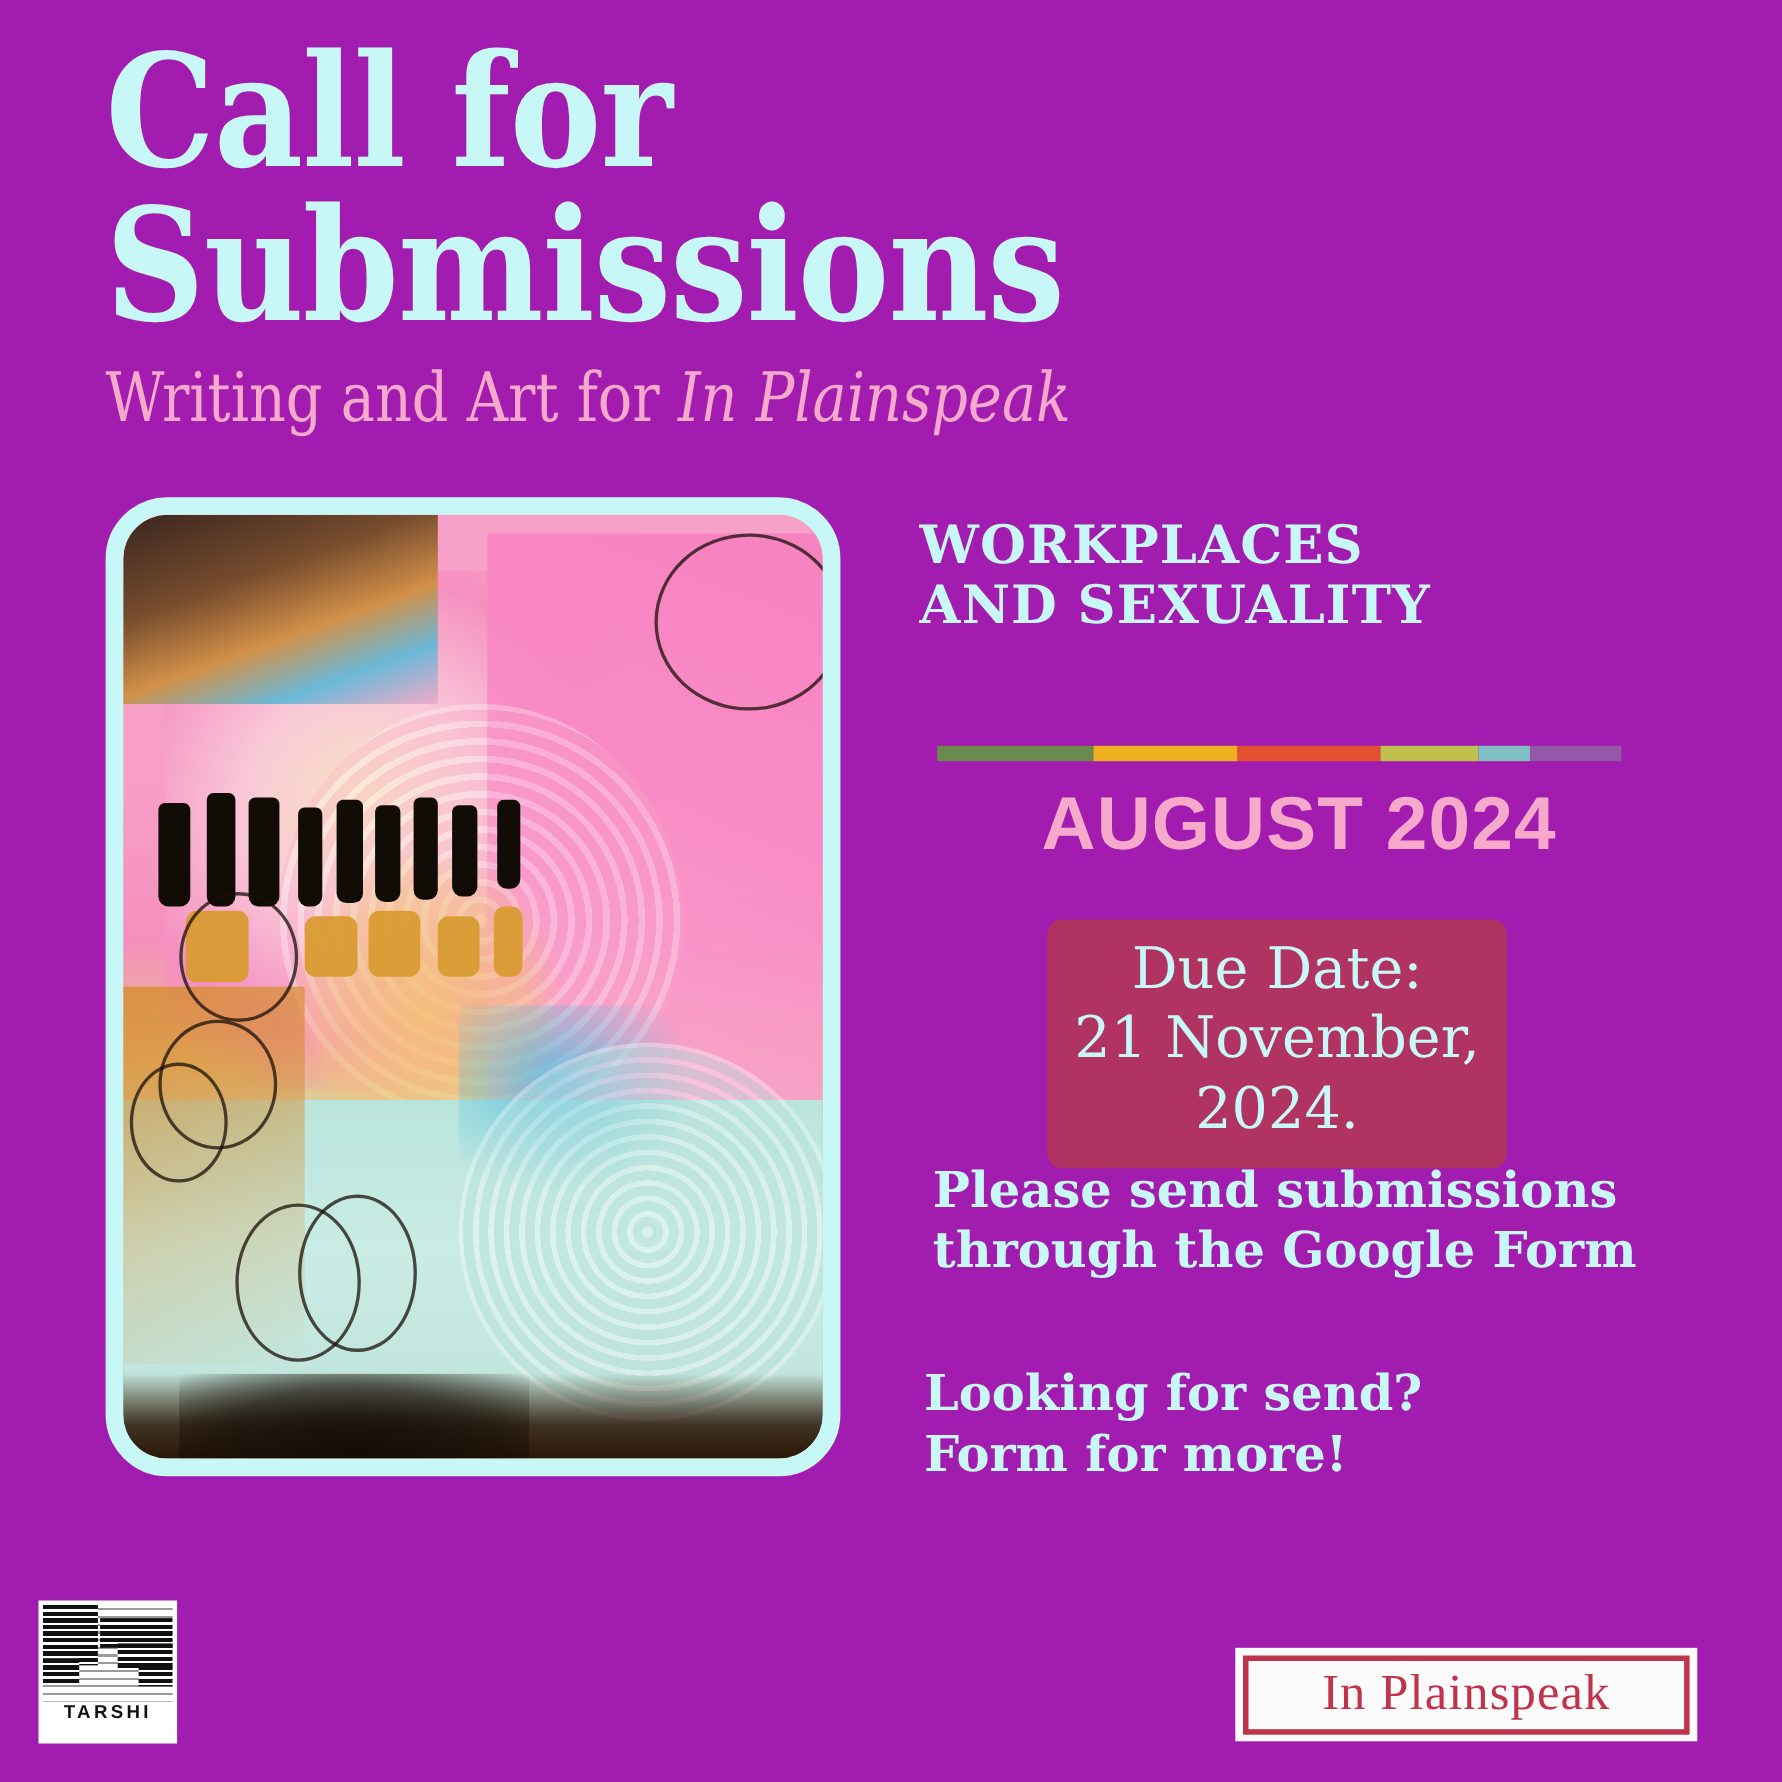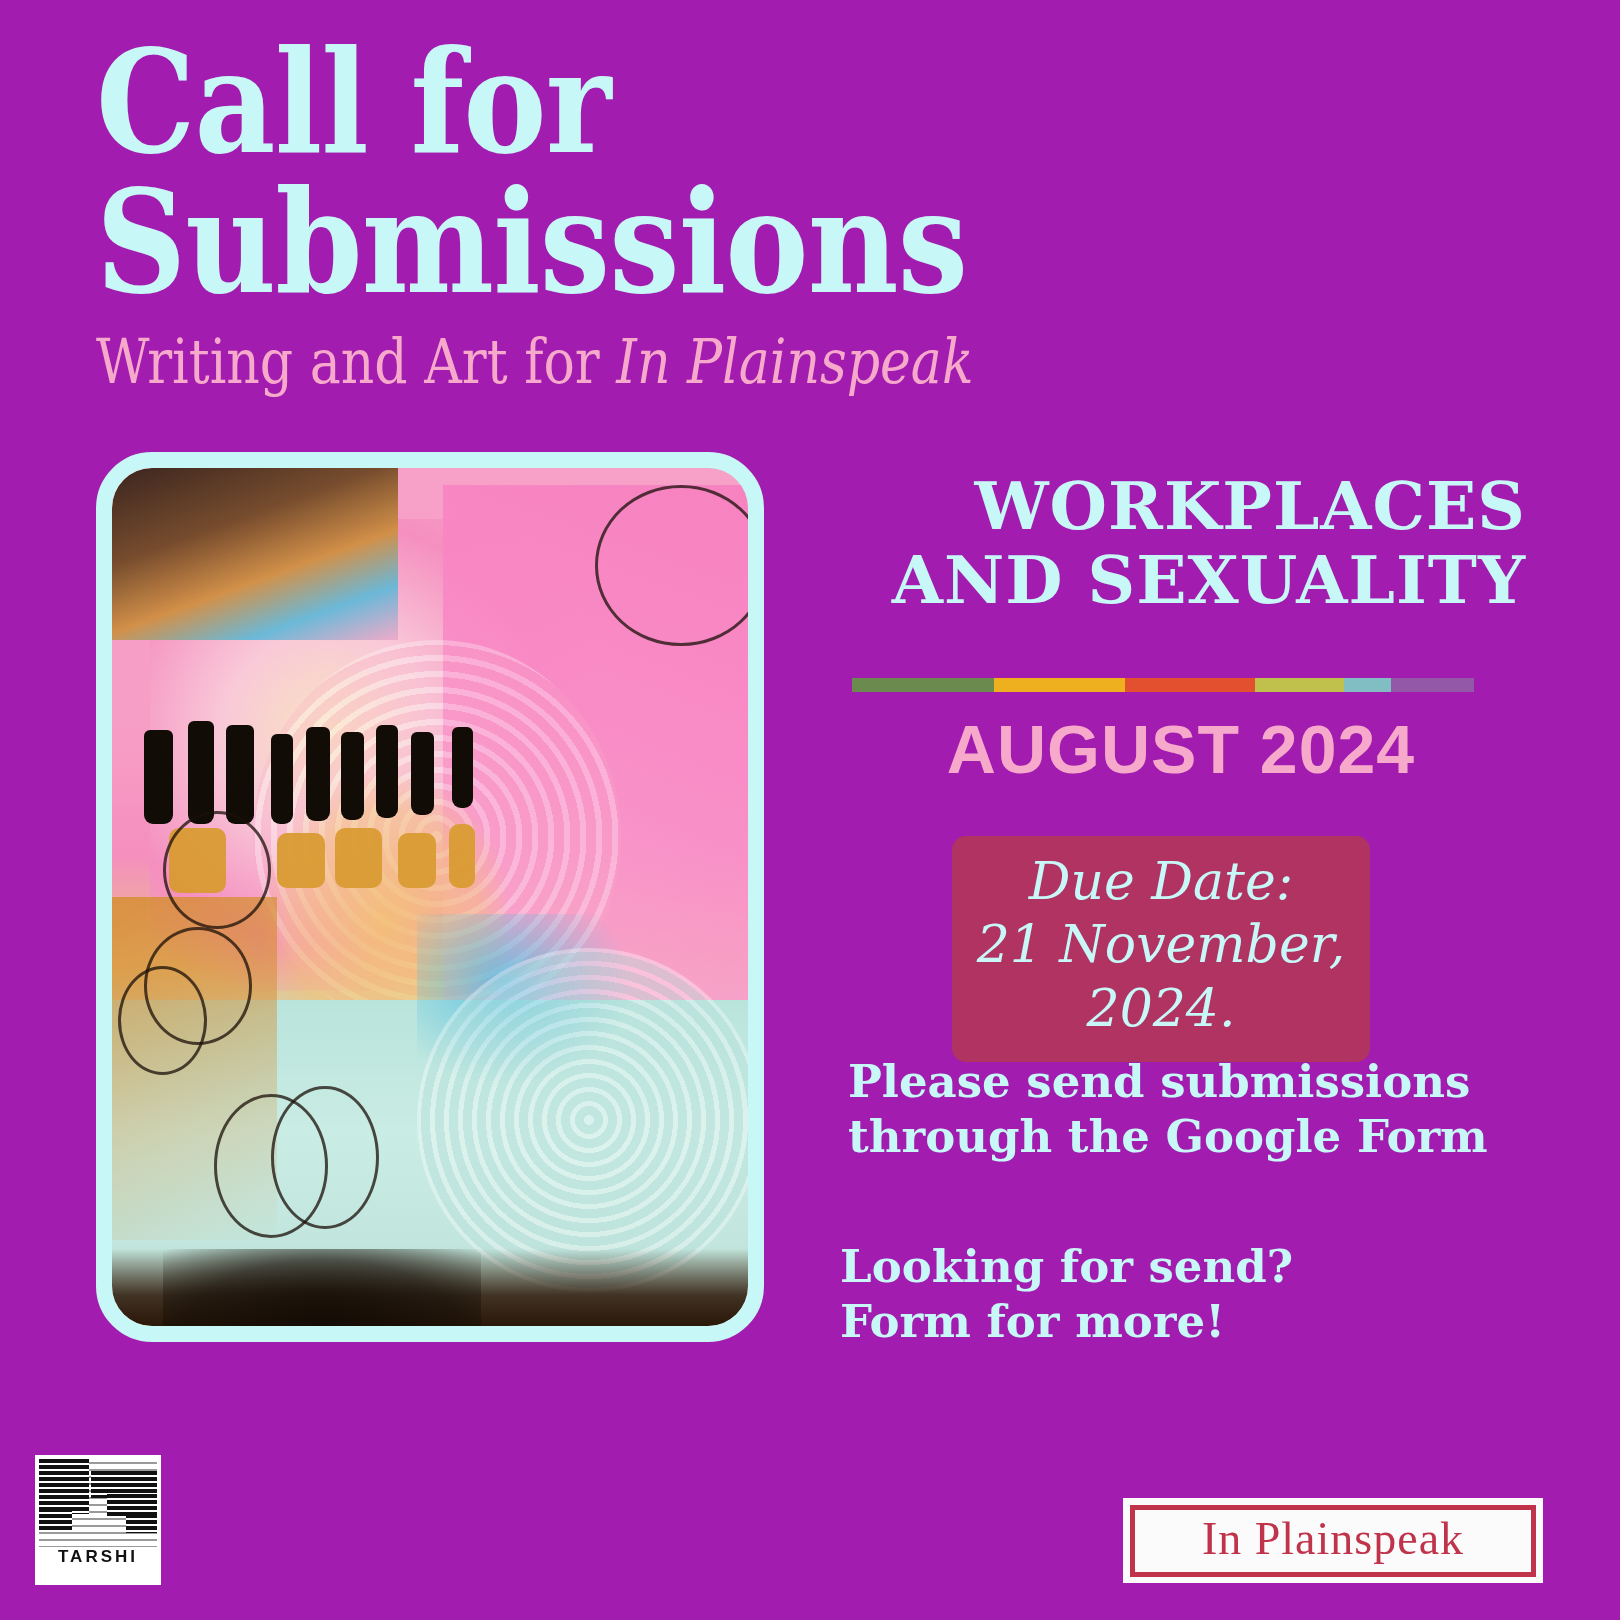--- a/index.html
+++ b/index.html
@@ -145,25 +145,25 @@
     border: 3px solid rgba(25,15,8,.75);
     border-radius: 50%;
   }
 
   
   #theme-title {
     position: absolute;
     left: 836px;
     top: 470px;
     width: 690px;
-    text-align: right;
-    color: #c8f7f7;
-    font-family: "DejaVu Serif", "Liberation Serif", serif;
-    font-weight: 700;
-    font-size: 66px;
+    text-align: left;
+    color: #c8f7f7;
+    font-family: "DejaVu Serif", "Liberation Serif", serif;
+    font-weight: 700;
+    font-size: 48px;
     line-height: 1.12;
     letter-spacing: 1px;
   }
   #color-bar {
     position: absolute;
     left: 852px;
     top: 678px;
     width: 622px;
     height: 14px;
     display: flex;
@@ -190,21 +190,20 @@
     width: 418px;
     padding: 14px 0 22px 0;
     background: #b03361;
     border-radius: 14px;
     text-align: center;
     color: #c8f7f7;
     font-family: "DejaVu Serif", "Liberation Serif", serif;
     font-weight: 400;
     font-size: 52px;
     line-height: 1.22;
-    font-style: italic;
   }
 
   #instructions {
     position: absolute;
     left: 848px;
     top: 1020px;
     width: 700px;
     font-family: "DejaVu Serif", "Liberation Serif", serif;
     font-weight: 700;
     color: #c8f7f7;

